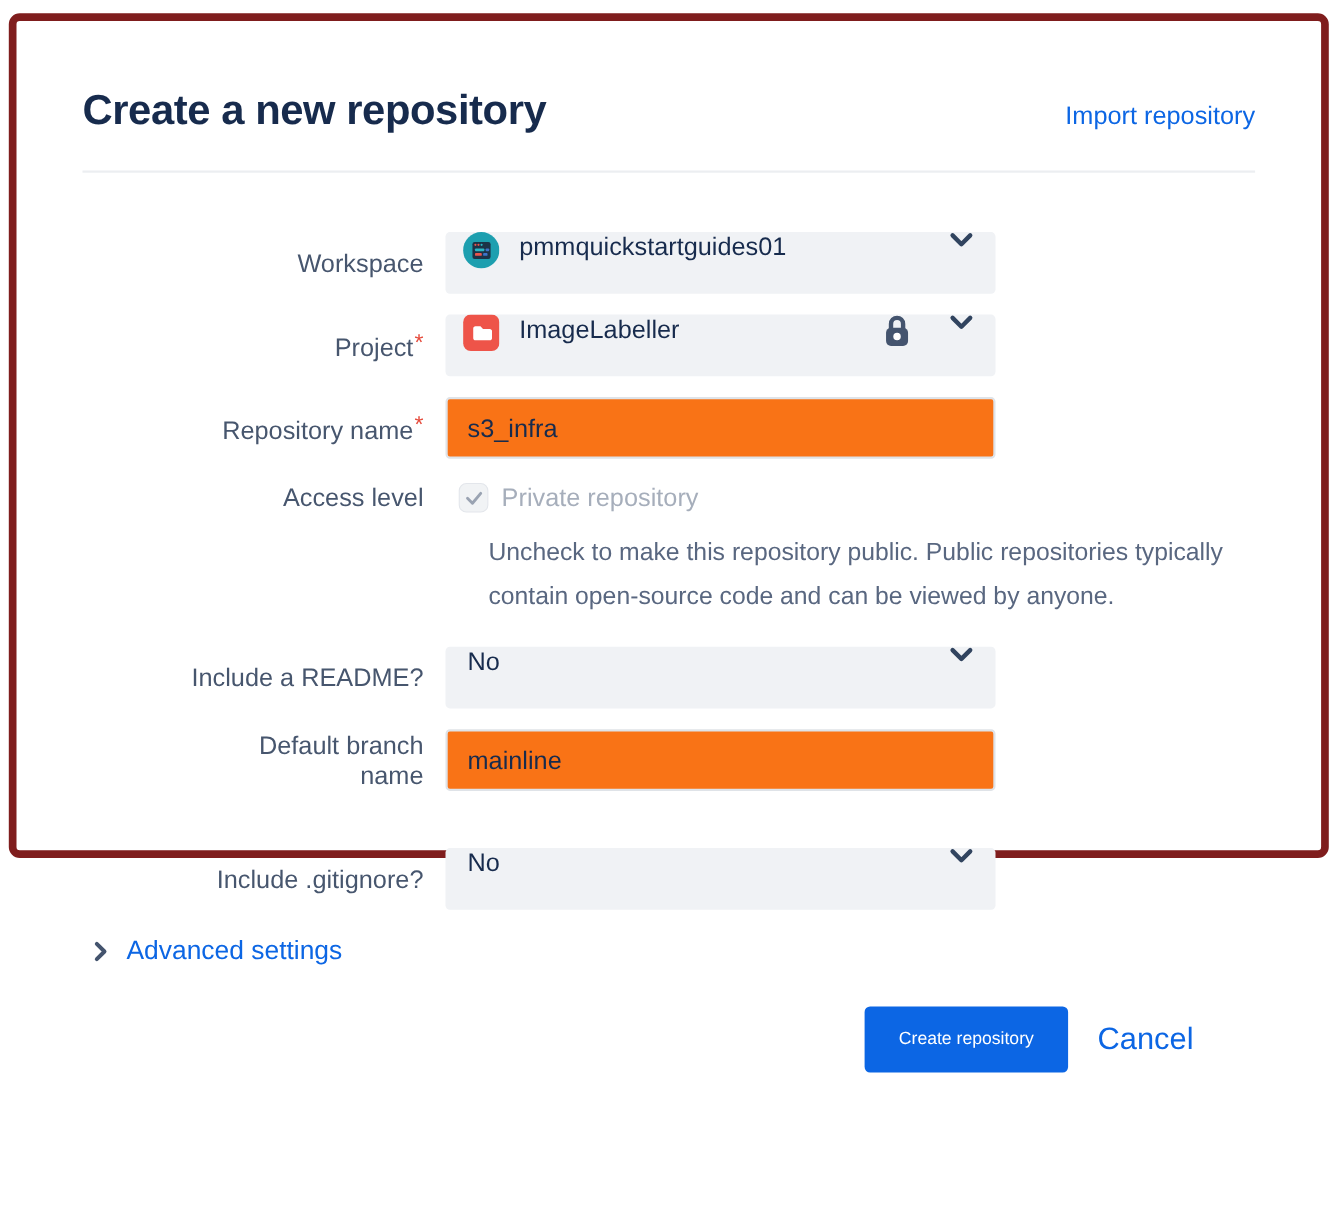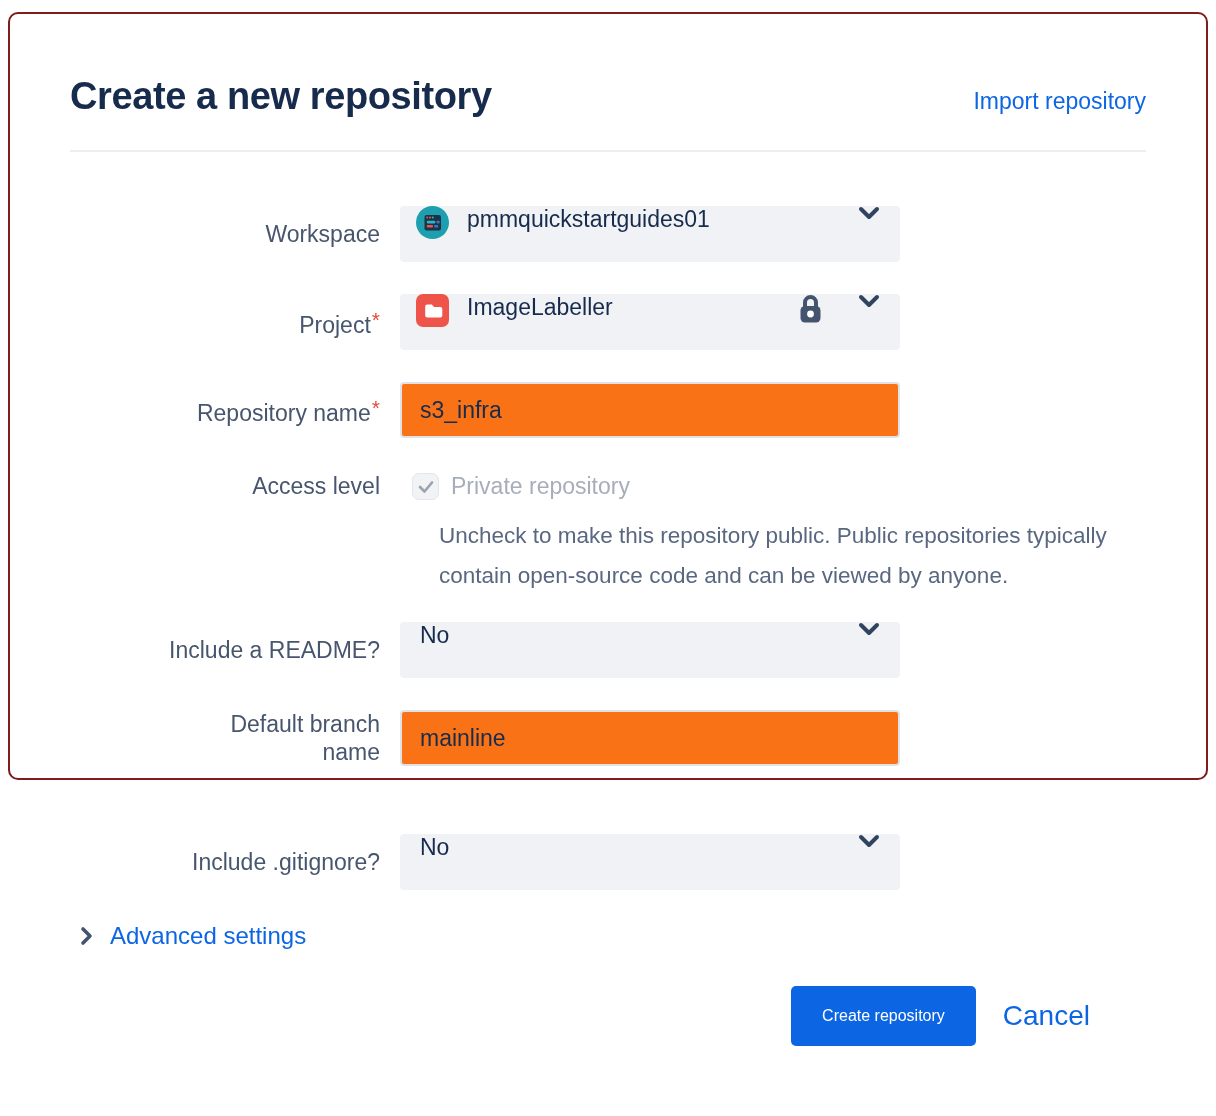--- a/index.html
+++ b/index.html
@@ -9,21 +9,21 @@
     color: #172B4D;
     width: 1216px;
     height: 1116px;
     overflow: hidden;
   }
   .card {
     width: 1200px;
     height: 768px;
     margin: 12px 8px;
     background: #ffffff;
-    border: 2px solid #7f1d1d;
+    border: 7px solid #7f1d1d;
     border-radius: 10px;
     padding: 58px 60px 0 60px;
   }
   
   .card-header {
     display: flex;
     justify-content: space-between;
     align-items: baseline;
   }
   .page-title {
@@ -46,42 +46,42 @@
     border: none;
     border-top: 2px solid #ECEEF1;
   }
   
   .form { margin-top: 54px; }
   .row {
     display: grid;
     grid-template-columns: 310px 500px;
     column-gap: 20px;
     align-items: center;
-    margin-bottom: 32px;
+    margin-bottom: 19px;
   }
   .row-label {
     text-align: right;
     font-size: 23px;
     font-weight: 500;
     color: #47566E;
     line-height: 28px;
   }
   .row-label .req {
     color: #E5493A;
     font-size: 21px;
     vertical-align: 6px;
     margin-left: 1px;
   }
   .row-label.narrow {
     justify-self: end;
     max-width: 200px;
   }
   .row-access { align-items: start; margin-bottom: 26px; }
   .row-access .row-label { line-height: 33px; }
-  .row-branch { margin-bottom: 68px; }
+  .row-branch { margin-bottom: 52px; }
 
   .field {
     height: 56px;
     border-radius: 4px;
     display: flex;
     font-size: 23px;
     color: #172B4D;
   }
   .select {
     background: #F0F2F5;

